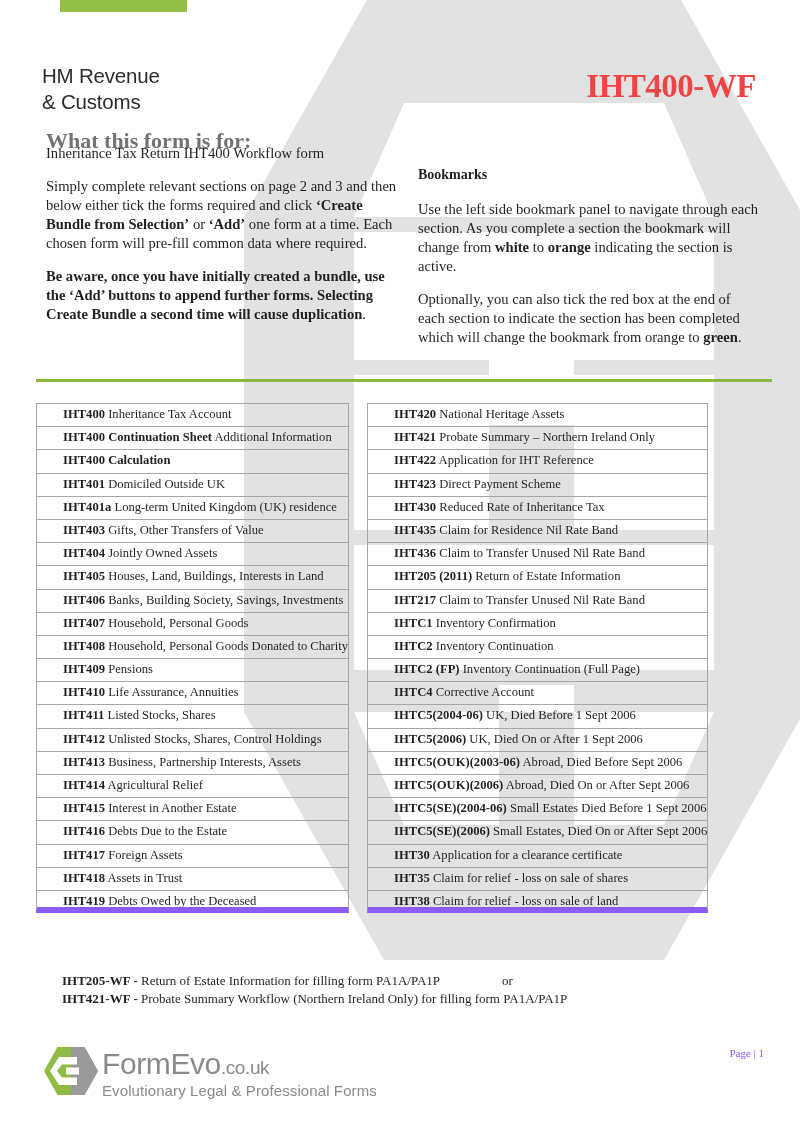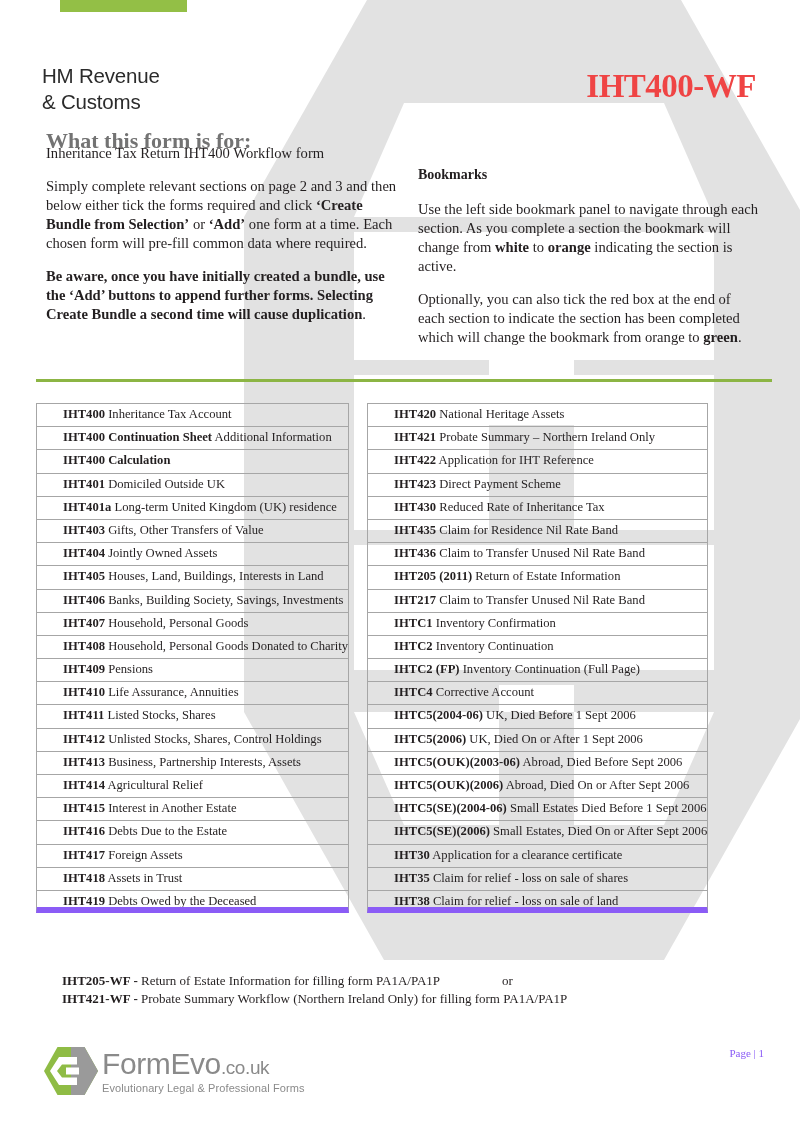--- a/index.html
+++ b/index.html
@@ -188,21 +188,21 @@
     font-family: "Liberation Sans", sans-serif;
     font-size: 30px;
     line-height: 1;
     color: #8a8a8a;
     letter-spacing: -0.4px;
     white-space: nowrap;
   }
   .fe-word .tld { font-size: 19px; }
   .fe-tag {
     font-family: "Liberation Sans", sans-serif;
-    font-size: 11px;
+    font-size: 15px;
     color: #8a8a8a;
     margin-top: 3px;
     letter-spacing: 0.1px;
     white-space: nowrap;
   }
 </style>
 </head>
 <body>
 
 <div class="page">

